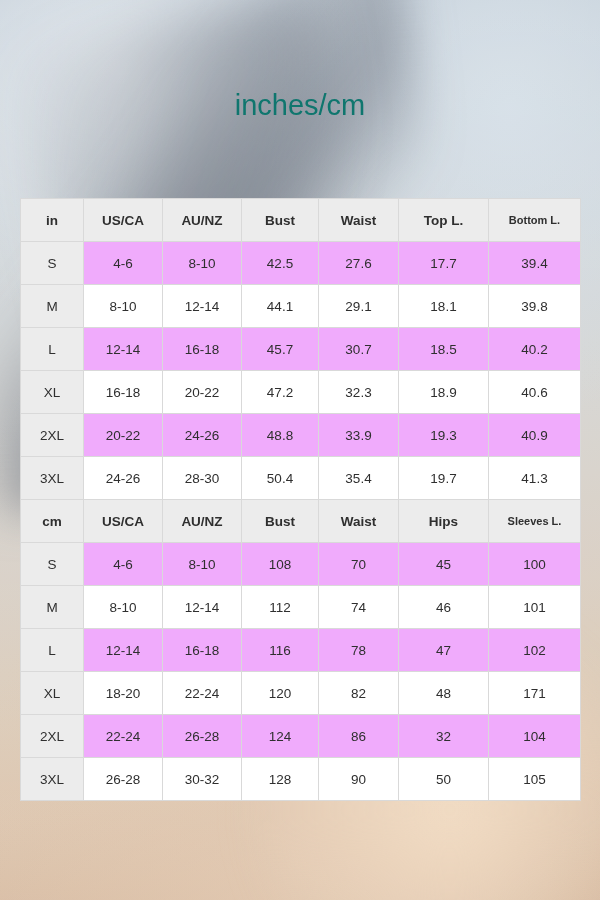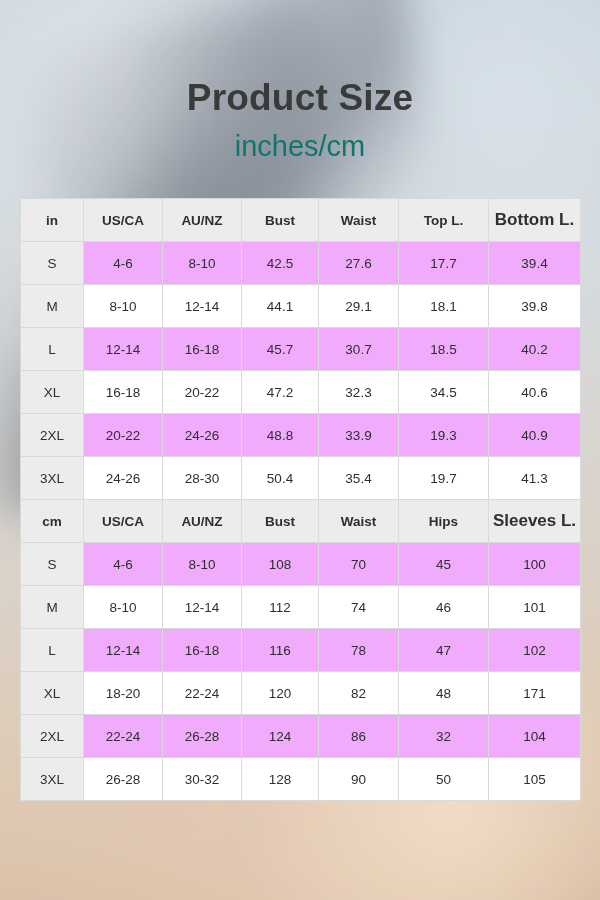--- a/index.html
+++ b/index.html
@@ -130,21 +130,21 @@
   col.c4 { width: 80px; }
   col.c5 { width: 90px; }
   col.c6 { width: 92px; }
 
   tr.header-row td {
     font-weight: bold;
     background: #ececec;
     font-size: 13.5px;
   }
   tr.header-row td.small {
-    font-size: 17px;
+    font-size: 11px;
   }
   td.rowlabel {
     font-weight: bold;
     background: #ececec;
     font-size: 13.5px;
   }
   tr.shade td.datacell {
     background: #f0abfc;
   }
   tr.plain td.datacell {
@@ -157,21 +157,20 @@
 <div id="bg">
   <div id="bg-wing"></div>
   <div id="bg-wing2"></div>
   <div id="bg-glow"></div>
   <div id="bg-haze"></div>
 </div>
 
 <div id="content">
 
   <div class="title-block">
-    <h1 class="title-main">Product Size</h1>
     <p class="title-sub">inches/cm</p>
   </div>
 
   <div class="table-wrap">
     <table class="size-table">
       <colgroup>
         <col class="c0">
           <col class="c1">
           <col class="c2">
           <col class="c3">
@@ -215,21 +214,21 @@
             <td class="datacell">30.7</td>
             <td class="datacell">18.5</td>
             <td class="datacell">40.2</td>
           </tr>
           <tr class="plain">
             <td class="rowlabel">XL</td>
             <td class="datacell">16-18</td>
             <td class="datacell">20-22</td>
             <td class="datacell">47.2</td>
             <td class="datacell">32.3</td>
-            <td class="datacell">34.5</td>
+            <td class="datacell">18.9</td>
             <td class="datacell">40.6</td>
           </tr>
           <tr class="shade">
             <td class="rowlabel">2XL</td>
             <td class="datacell">20-22</td>
             <td class="datacell">24-26</td>
             <td class="datacell">48.8</td>
             <td class="datacell">33.9</td>
             <td class="datacell">19.3</td>
             <td class="datacell">40.9</td>

